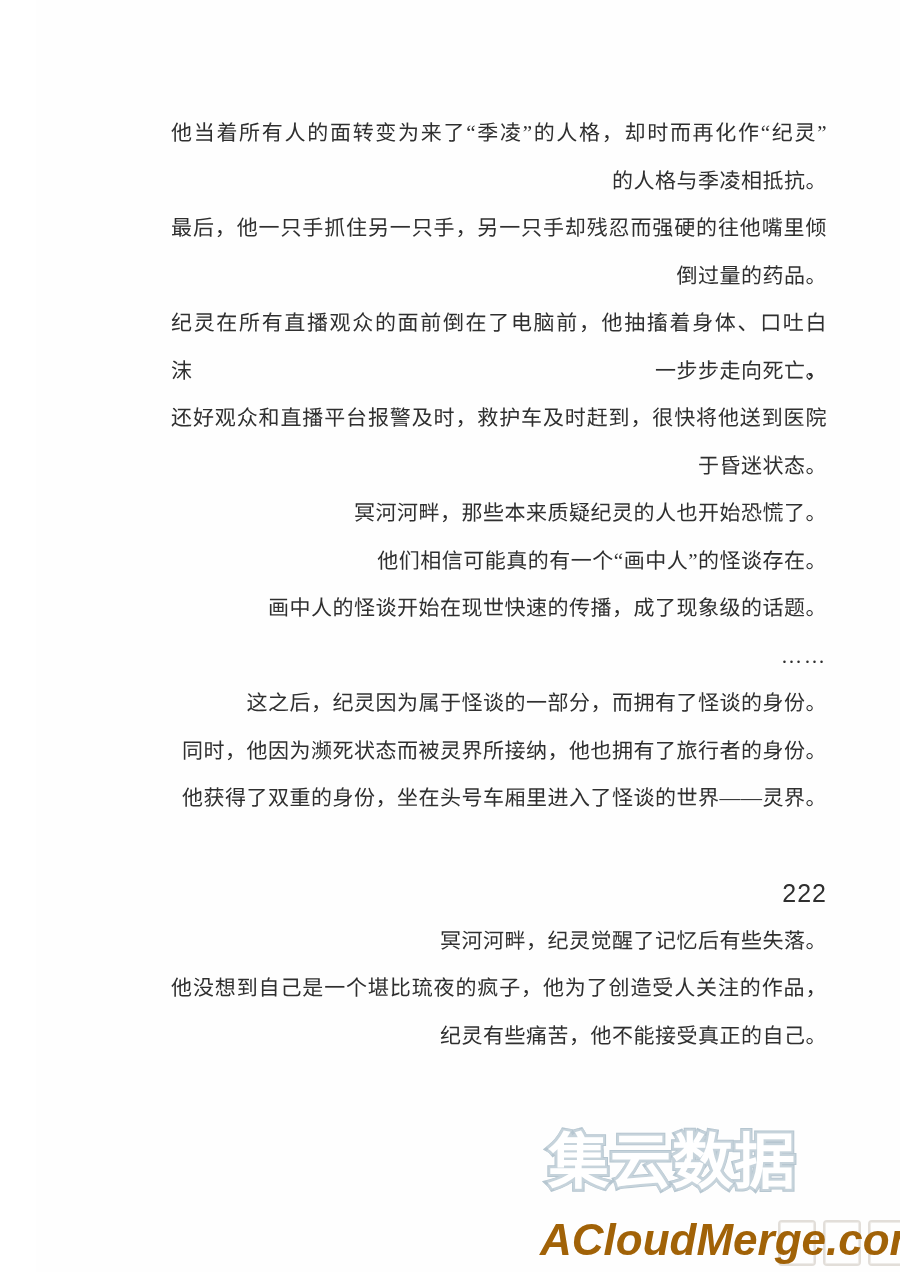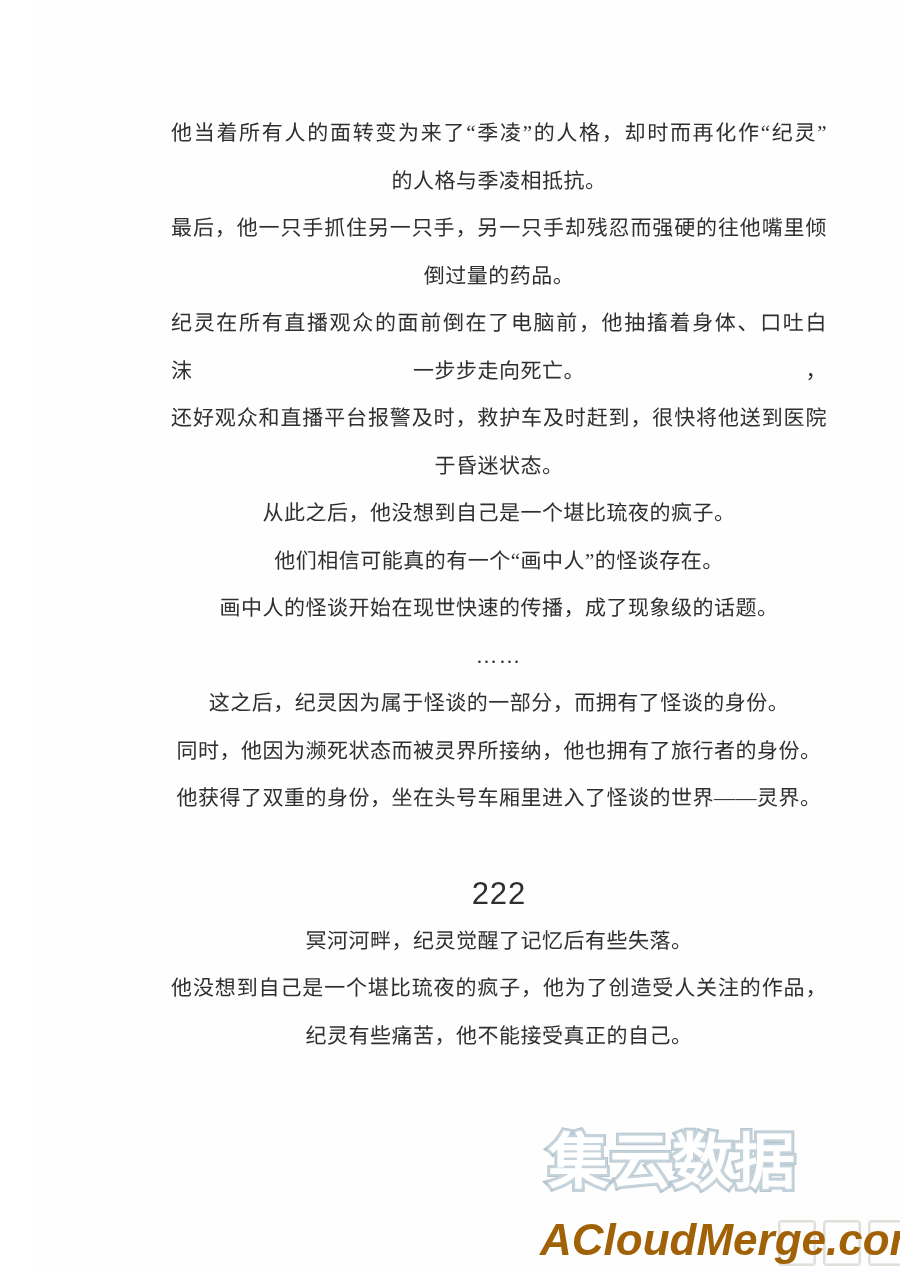--- a/index.html
+++ b/index.html
@@ -23,32 +23,32 @@
     position: absolute;
     left: 135px;
     top: 110px;
     width: 656px;
   }
   .line {
     height: 47.5px;
     line-height: 47.5px;
     font-size: 21px;
     letter-spacing: 0.5px;
-    text-align: center;
+    text-align: right;
     white-space: normal;
     overflow: visible;
   }
   .line.fill {
     text-align: justify;
     text-align-last: justify;
   }
   .line.chapter {
     margin-top: 47.5px;
     font-family: "Liberation Sans", "DejaVu Sans", sans-serif;
-    font-size: 31px;
+    font-size: 25px;
     letter-spacing: 1px;
   }
   .line.ellipsis-line {
     letter-spacing: 2px;
   }
   
   .wm-cjk {
     position: absolute;
     left: 512px;
     top: 1128px;
@@ -106,21 +106,21 @@
 
   <div class="text-block">
     <div class="line fill">他当着所有人的面转变为来了“季凌”的人格，却时而再化作“纪灵”</div>
     <div class="line">的人格与季凌相抵抗。</div>
     <div class="line fill">最后，他一只手抓住另一只手，另一只手却残忍而强硬的往他嘴里倾</div>
     <div class="line">倒过量的药品。</div>
     <div class="line fill">纪灵在所有直播观众的面前倒在了电脑前，他抽搐着身体、口吐白沫，</div>
     <div class="line">一步步走向死亡。</div>
     <div class="line fill">还好观众和直播平台报警及时，救护车及时赶到，很快将他送到医院</div>
     <div class="line">于昏迷状态。</div>
-    <div class="line">从此之后，他没想到自己是一个堪比琉夜的疯子。</div>
+    <div class="line">冥河河畔，那些本来质疑纪灵的人也开始恐慌了。</div>
     <div class="line">他们相信可能真的有一个“画中人”的怪谈存在。</div>
     <div class="line">画中人的怪谈开始在现世快速的传播，成了现象级的话题。</div>
     <div class="line ellipsis-line">……</div>
     <div class="line">这之后，纪灵因为属于怪谈的一部分，而拥有了怪谈的身份。</div>
     <div class="line">同时，他因为濒死状态而被灵界所接纳，他也拥有了旅行者的身份。</div>
     <div class="line">他获得了双重的身份，坐在头号车厢里进入了怪谈的世界——灵界。</div>
     <div class="line chapter">222</div>
     <div class="line">冥河河畔，纪灵觉醒了记忆后有些失落。</div>
     <div class="line fill">他没想到自己是一个堪比琉夜的疯子，他为了创造受人关注的作品，</div>
     <div class="line">纪灵有些痛苦，他不能接受真正的自己。</div>

